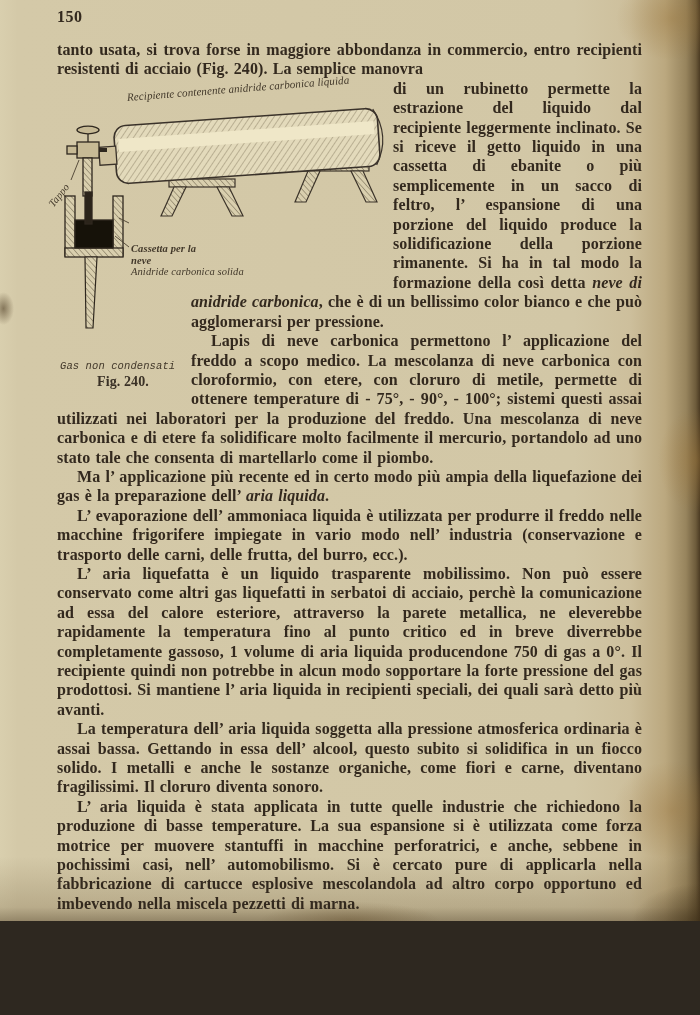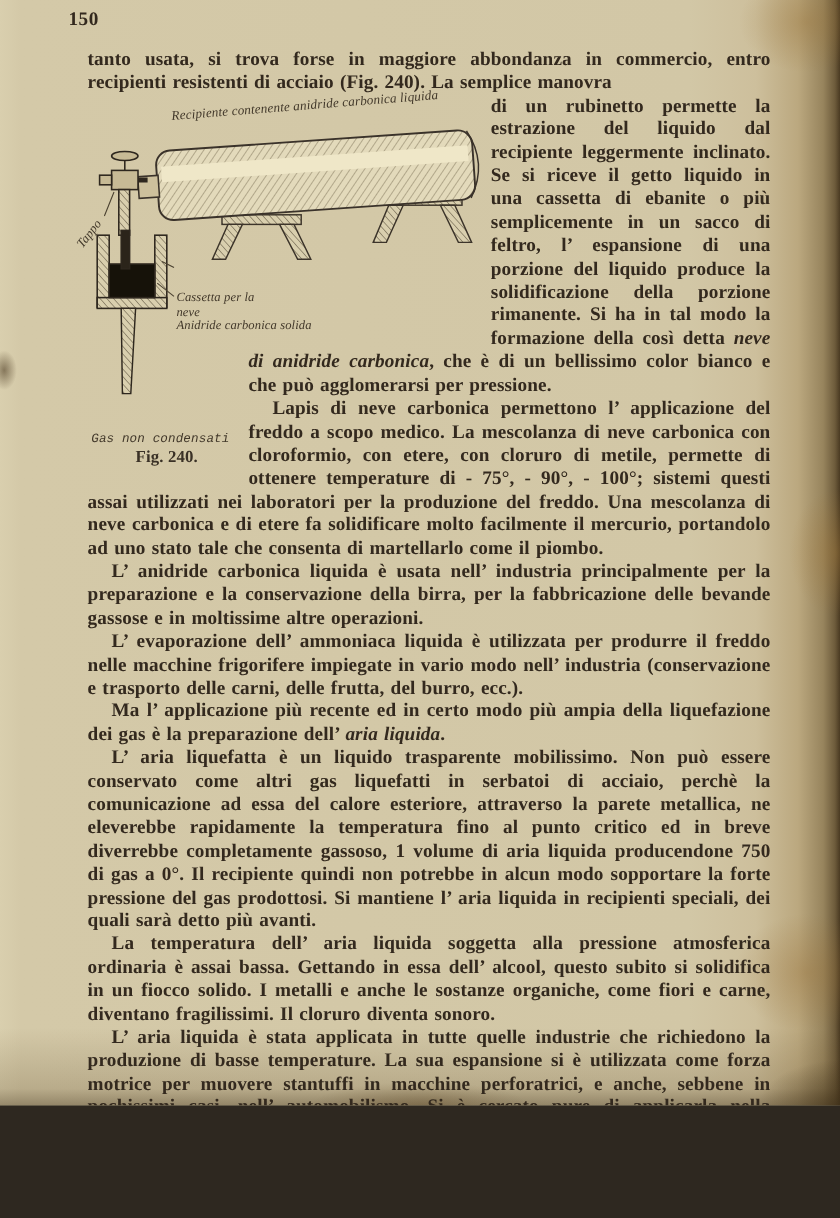--- a/index.html
+++ b/index.html
@@ -25,38 +25,38 @@
   .page-number{
     position:absolute;left:57px;top:8px;
     font-size:16px;font-weight:bold;letter-spacing:0.5px;
   }
   .text-block{
     position:relative;
     padding:40px 58px 0 57px;
     font-size:16px;line-height:19.4px;font-weight:bold;
     text-align:justify;
     word-spacing:1px;letter-spacing:0.1px;
-    hyphens:auto;margin-left:16px;-webkit-hyphens:auto;
+    hyphens:auto;-webkit-hyphens:auto;
   }
   .para{margin:0;}
   .para.indent{text-indent:20px;}
   .float-a{float:left;width:336px;height:212px;}
   .float-b{float:left;clear:left;width:134px;height:113px;}
   .figure{
     position:absolute;left:57px;top:80px;width:340px;height:305px;
     font-weight:normal;text-align:left;word-spacing:0;
   }
   .figure svg{position:absolute;left:0;top:26px;}
   .fig-label{
     position:absolute;
     font-style:italic;font-size:10.5px;line-height:11.5px;color:#42382a;
   }
   .lbl-container{left:70px;top:12px;white-space:nowrap;transform:rotate(-4.5deg);transform-origin:0 50%;font-size:11px;}
   .lbl-tappo{left:-6px;top:120px;transform:rotate(-52deg);transform-origin:0 50%;}
-  .lbl-cassetta{left:74px;top:163px;width:66px;}
+  .lbl-cassetta{left:74px;top:163px;width:66px;font-weight:bold;}
   .lbl-solida{left:74px;top:186px;white-space:nowrap;font-family:Liberation Serif, serif;}
   .lbl-gas{left:3px;top:281px;white-space:nowrap;font-family:Liberation Mono, monospace;}
   .fig-caption{
     position:absolute;left:40px;top:292px;
     font-size:14px;font-weight:bold;color:#3a3126;
   }
 </style>
 </head>
 <body>
 
@@ -131,21 +131,20 @@
       <span class="fig-label lbl-container">Recipiente contenente anidride carbonica liquida</span>
       <span class="fig-label lbl-tappo">Tappo</span>
       <span class="fig-label lbl-cassetta">Cassetta per la neve</span>
       <span class="fig-label lbl-solida">Anidride carbonica solida</span>
       <span class="fig-label lbl-gas">Gas non condensati</span>
       <span class="fig-caption">Fig. 240.</span>
     </div>
 
     <p class="para"><span>di un rubinetto permette la estrazione del liquido dal recipiente leggermente inclinato. Se si riceve il getto liquido in una cassetta di ebanite o più semplicemente in un sacco di feltro, l’ espansione di una porzione del liquido produce la solidificazione della porzione rimanente. Si ha in tal modo la formazione della così detta </span><i>neve di anidride carbonica</i><span>, che è di un bellissimo color bianco e che può agglomerarsi per pressione.</span></p>
     <p class="para indent"><span>Lapis di neve carbonica permettono l’ applicazione del freddo a scopo medico. La mescolanza di neve carbonica con cloroformio, con etere, con cloruro di metile, permette di ottenere temperature di - 75°, - 90°, - 100°; sistemi questi assai utilizzati nei laboratori per la produzione del freddo. Una mescolanza di neve carbonica e di etere fa solidificare molto facilmente il mercurio, portandolo ad uno stato tale che consenta di martellarlo come il piombo.</span></p>
-    <p class="para indent"><span>L’ anidride carbonica liquida è usata nell’ industria principalmente per la preparazione e la conservazione della birra, per la fabbricazione delle bevande gassose e in moltissime altre operazioni.</span></p>
+    <p class="para indent"><span>Ma l’ applicazione più recente ed in certo modo più ampia della liquefazione dei gas è la preparazione dell’ </span><i>aria liquida</i><span>.</span></p>
     <p class="para indent"><span>L’ evaporazione dell’ ammoniaca liquida è utilizzata per produrre il freddo nelle macchine frigorifere impiegate in vario modo nell’ industria (conservazione e trasporto delle carni, delle frutta, del burro, ecc.).</span></p>
-    <p class="para indent"><span>Ma l’ applicazione più recente ed in certo modo più ampia della liquefazione dei gas è la preparazione dell’ </span><i>aria liquida</i><span>.</span></p>
     <p class="para indent"><span>L’ aria liquefatta è un liquido trasparente mobilissimo. Non può essere conservato come altri gas liquefatti in serbatoi di acciaio, perchè la comunicazione ad essa del calore esteriore, attraverso la parete metallica, ne eleverebbe rapidamente la temperatura fino al punto critico ed in breve diverrebbe completamente gassoso, 1 volume di aria liquida producendone 750 di gas a 0°. Il recipiente quindi non potrebbe in alcun modo sopportare la forte pressione del gas prodottosi. Si mantiene l’ aria liquida in recipienti speciali, dei quali sarà detto più avanti.</span></p>
     <p class="para indent"><span>La temperatura dell’ aria liquida soggetta alla pressione atmosferica ordinaria è assai bassa. Gettando in essa dell’ alcool, questo subito si solidifica in un fiocco solido. I metalli e anche le sostanze organiche, come fiori e carne, diventano fragilissimi. Il cloruro diventa sonoro.</span></p>
     <p class="para indent"><span>L’ aria liquida è stata applicata in tutte quelle industrie che richiedono la produzione di basse temperature. La sua espansione si è utilizzata come forza motrice per muovere stantuffi in macchine perforatrici, e anche, sebbene in pochissimi casi, nell’ automobilismo. Si è cercato pure di applicarla nella fabbricazione di cartucce esplosive mescolandola ad altro corpo opportuno ed imbevendo nella miscela pezzetti di marna.</span></p>
 
   </div>
 </div>
 
 </body></html>

